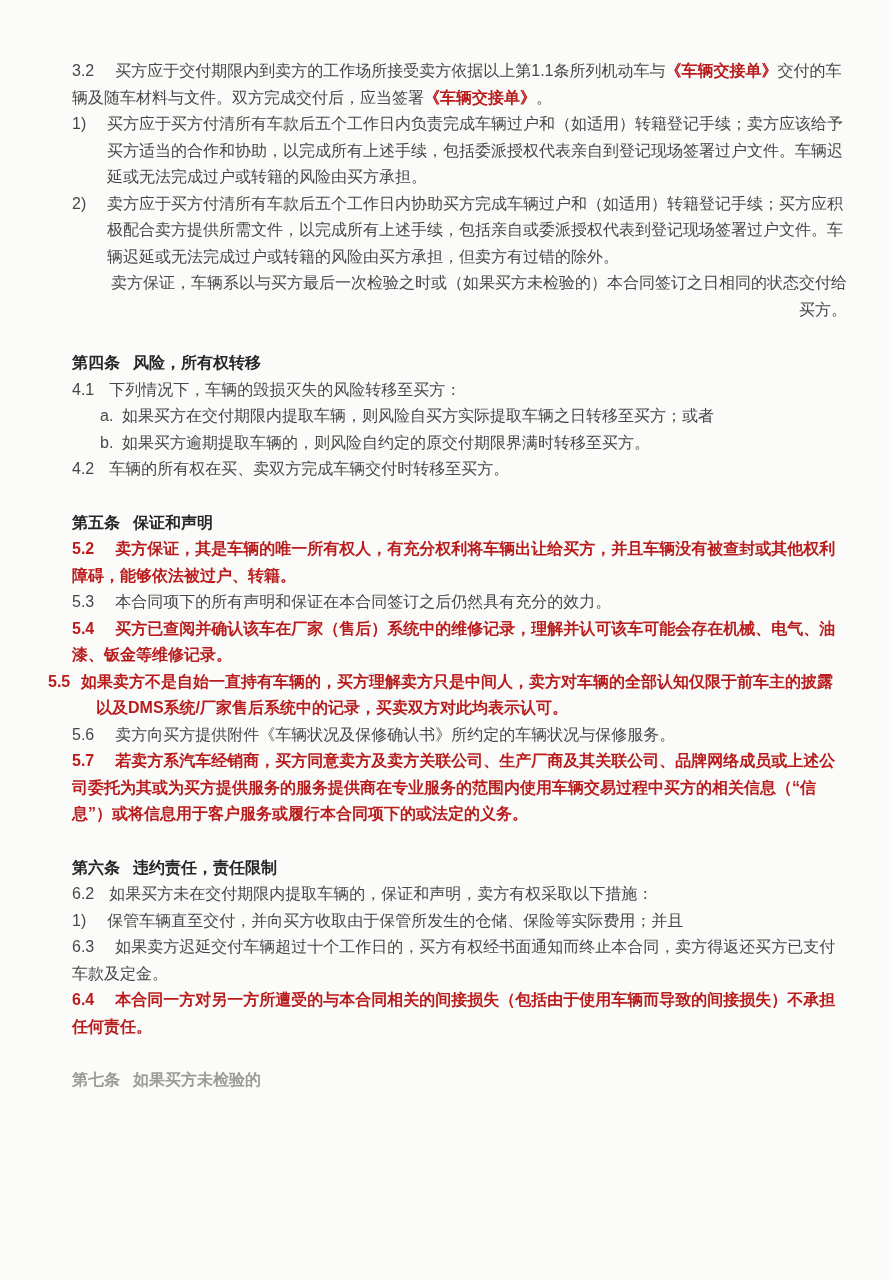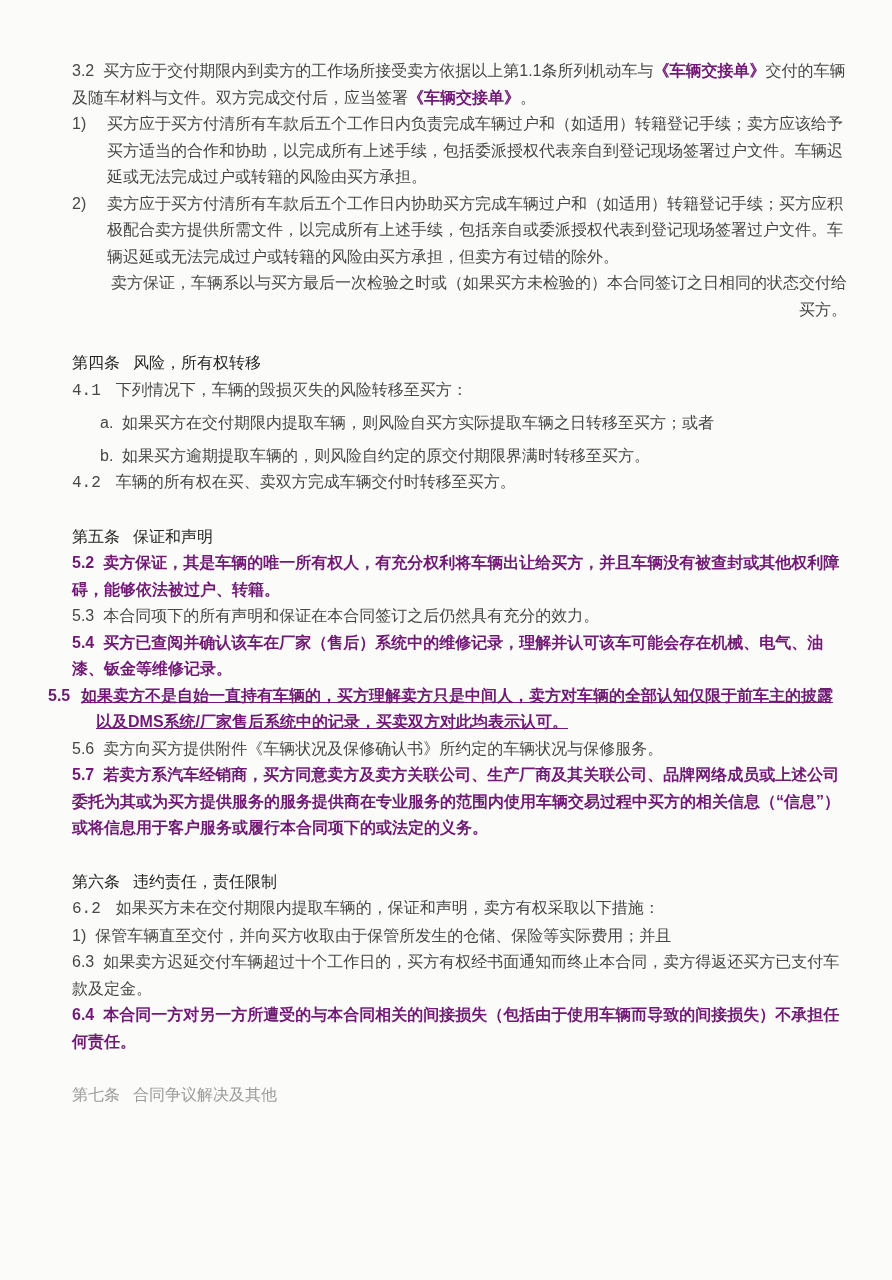--- a/index.html
+++ b/index.html
@@ -10,32 +10,32 @@
     background:#fbfbf9;
     box-sizing:border-box;
     padding:58px 45px 0 72px;
     font-family:"Liberation Sans", sans-serif;
     font-size:16px;
     line-height:26.5px;
     color:#474747;
     overflow:hidden;
   }
   .para{margin:0;}
-  .marker{display:inline-block;margin-right:9px;}
-  .wide .marker{margin-right:15px;font-family:Liberation Mono, monospace;}
+  .marker{display:inline-block;margin-right:21px;}
+  .wide .marker{margin-right:15px;}
   .hang{padding-left:35px;text-indent:-35px;}
   .hang .marker{display:inline-block;width:35px;margin-right:0;text-indent:0;}
-  .hang-sm{padding-left:24px;text-indent:-24px;text-decoration:underline;}
+  .hang-sm{padding-left:24px;text-indent:-24px;}
   .hang-sm .marker{margin-right:9px;}
-  .sub{margin-left:28px;padding-left:22px;text-indent:-22px;margin-top:6px;}
+  .sub{margin-left:28px;padding-left:22px;text-indent:-22px;}
   .sub .marker{display:inline-block;width:22px;margin-right:0;text-indent:0;}
   .indent{padding-left:35px;text-align:right;}
-  .bold, .b{font-weight:700;color:#701a75;}
+  .bold, .b{font-weight:700;color:#b91c1c;}
   .u{text-decoration:underline;text-underline-offset:2px;}
-  .heading{margin-top:27px;font-weight:400;color:#262626;}
+  .heading{margin-top:27px;font-weight:700;color:#262626;}
   .h-num{margin-right:13px;}
   .heading.faded{color:#9b9b98;filter:blur(0.5px);}
 </style>
 </head>
 <body>
 
 <div class="page">
   <div id="doc">
       <div class="para full"><span class="marker">3.2</span><span class="">买方应于交付期限内到卖方的工作场所接受卖方依据以上第1.1条所列机动车与</span><span class="b ">《车辆交接单》</span><span class="">交付的车辆及随车材料与文件。双方完成交付后，应当签署</span><span class="b ">《车辆交接单》</span><span class="">。</span></div>
       <div class="para hang"><span class="marker">1)</span><span class="">买方应于买方付清所有车款后五个工作日内负责完成车辆过户和（如适用）转籍登记手续；卖方应该给予买方适当的合作和协助，以完成所有上述手续，包括委派授权代表亲自到登记现场签署过户文件。车辆迟延或无法完成过户或转籍的风险由买方承担。</span></div>
@@ -51,15 +51,15 @@
       <div class="para full"><span class="marker">5.3</span><span class="">本合同项下的所有声明和保证在本合同签订之后仍然具有充分的效力。</span></div>
       <div class="para full bold"><span class="marker">5.4</span><span class="">买方已查阅并确认该车在厂家（售后）系统中的维修记录，理解并认可该车可能会存在机械、电气、油漆、钣金等维修记录。</span></div>
       <div class="para hang-sm bold"><span class="marker">5.5</span><span class="">如果卖方不是自始一直持有车辆的，买方理解卖方只是中间人，卖方对车辆的全部认知仅限于前车主的披露以及DMS系统/厂家售后系统中的记录，买卖双方对此均表示认可。</span></div>
       <div class="para full"><span class="marker">5.6</span><span class="">卖方向买方提供附件《车辆状况及保修确认书》所约定的车辆状况与保修服务。</span></div>
       <div class="para full bold"><span class="marker">5.7</span><span class="">若卖方系汽车经销商，买方同意卖方及卖方关联公司、生产厂商及其关联公司、品牌网络成员或上述公司委托为其或为买方提供服务的服务提供商在专业服务的范围内使用车辆交易过程中买方的相关信息（“信息”）或将信息用于客户服务或履行本合同项下的或法定的义务。</span></div>
       <div class="heading"><span class="h-num">第六条</span><span class="h-title">违约责任，责任限制</span></div>
       <div class="para full wide"><span class="marker">6.2</span><span class="">如果买方未在交付期限内提取车辆的，保证和声明，卖方有权采取以下措施：</span></div>
       <div class="para full"><span class="marker">1)</span><span class="">保管车辆直至交付，并向买方收取由于保管所发生的仓储、保险等实际费用；并且</span></div>
       <div class="para full"><span class="marker">6.3</span><span class="">如果卖方迟延交付车辆超过十个工作日的，买方有权经书面通知而终止本合同，卖方得返还买方已支付车款及定金。</span></div>
       <div class="para full bold"><span class="marker">6.4</span><span class="">本合同一方对另一方所遭受的与本合同相关的间接损失（包括由于使用车辆而导致的间接损失）不承担任何责任。</span></div>
-      <div class="heading faded"><span class="h-num">第七条</span><span class="h-title">合同争议解决及其他</span></div>
+      <div class="heading faded"><span class="h-num">第七条</span><span class="h-title">如果买方未检验的</span></div>
     </div>
 </div>
 
 </body></html>

